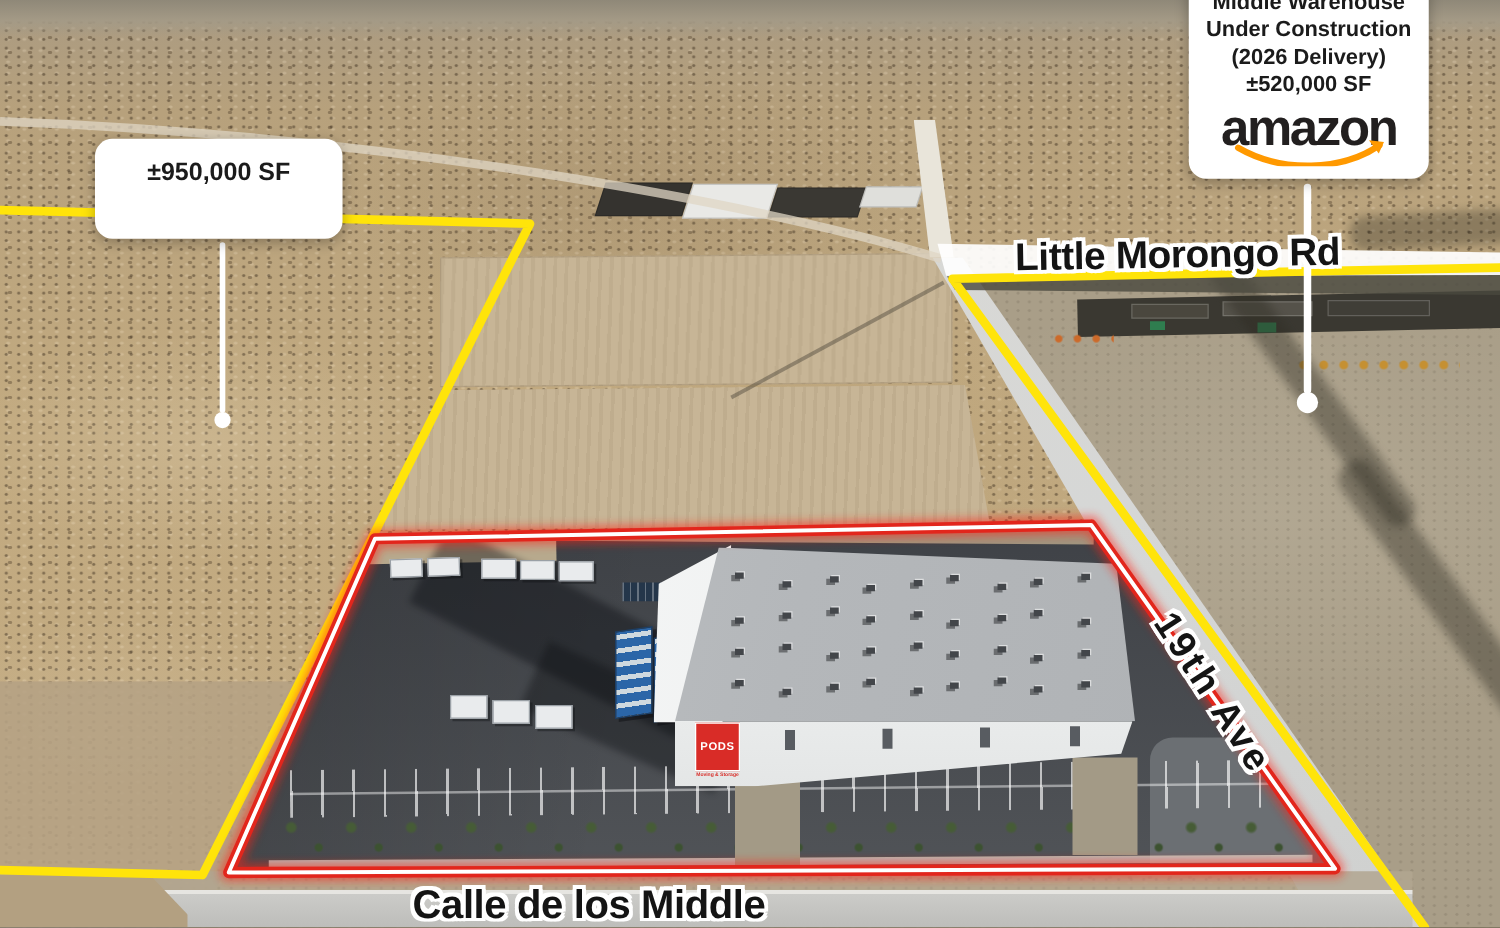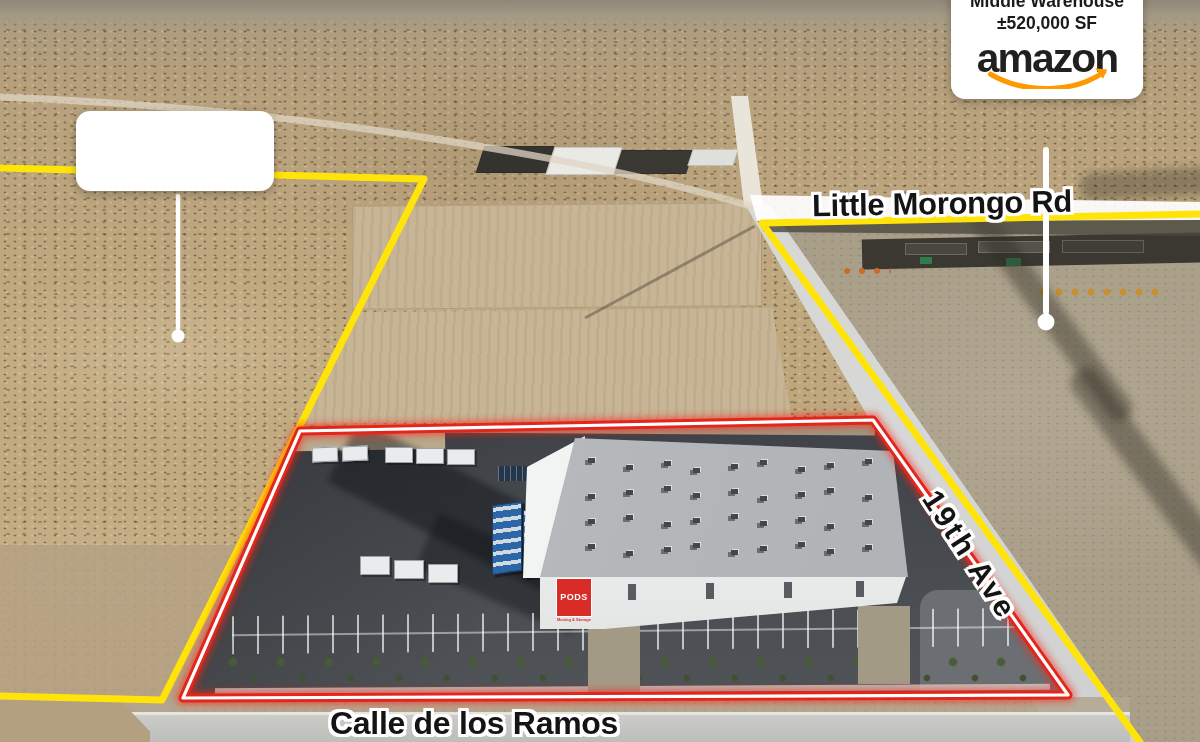--- a/index.html
+++ b/index.html
@@ -286,27 +286,30 @@
     <polygon class="rline-core" points="300,431 873,420 1068,695 183,698"></polygon>
 
     <line x1="178" y1="196" x2="178" y2="328" stroke="#fff" stroke-width="4.5" stroke-linecap="round"></line>
     <circle cx="178" cy="336" r="6.5" fill="#fff"></circle>
     <line x1="1046" y1="150" x2="1046" y2="312" stroke="#fff" stroke-width="6" stroke-linecap="round"></line>
     <circle cx="1046" cy="322" r="8.5" fill="#fff"></circle>
   </svg>
 
   <div class="lbl lbl-lm">Little Morongo Rd</div>
   <div class="lbl lbl-19">19th Ave</div>
-  <div class="lbl lbl-calle">Calle de los Ramos</div>
+  <div class="lbl lbl-calle">Calle de los Middle</div>
 
   <div class="callout callout-planned">
+    <div>±950,000 SF</div>
   </div>
 
   <div class="callout callout-amazon">
     <div>Middle Warehouse</div>
+    <div>Under Construction</div>
+    <div>(2026 Delivery)</div>
     <div>±520,000 SF</div>
     <svg class="amazon-logo" width="158" height="50" viewBox="0 0 170 54">
       <text x="85" y="36" text-anchor="middle" font-family="Liberation Sans, DejaVu Sans, sans-serif" font-weight="bold" font-size="44" letter-spacing="-2" fill="#221f1f">amazon</text>
       <path d="M24,38 C62,60 114,58 146,36" fill="none" stroke="var(--amazon-orange,#FF9900)" stroke-width="5.5" stroke-linecap="round"></path>
       <path d="M150,33 l-13,-1.5 8.5,11.5 z" fill="var(--amazon-orange,#FF9900)"></path>
     </svg>
   </div>
 </div>
 
 </body></html>

